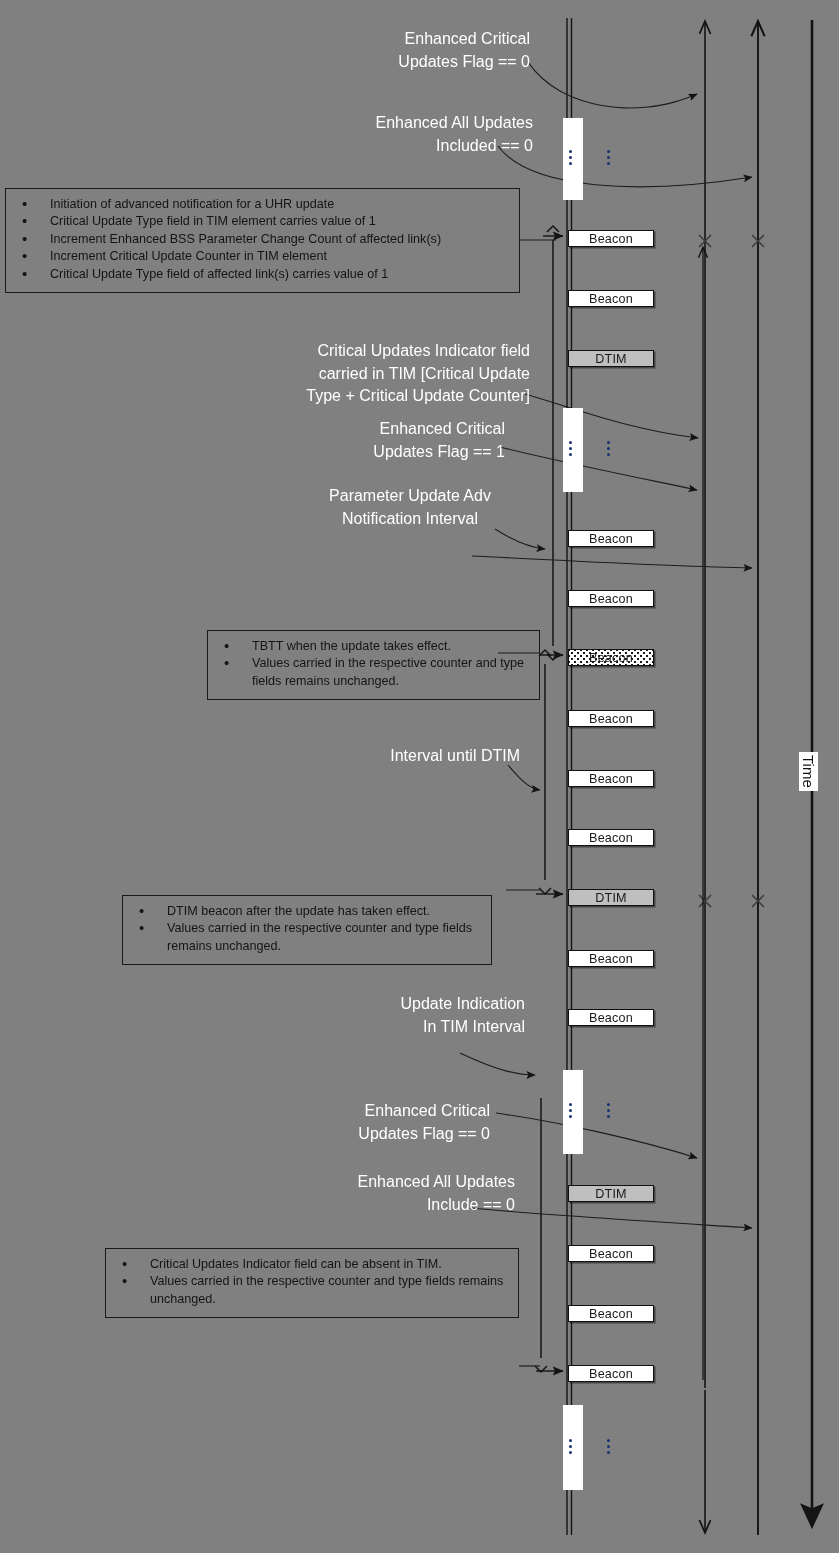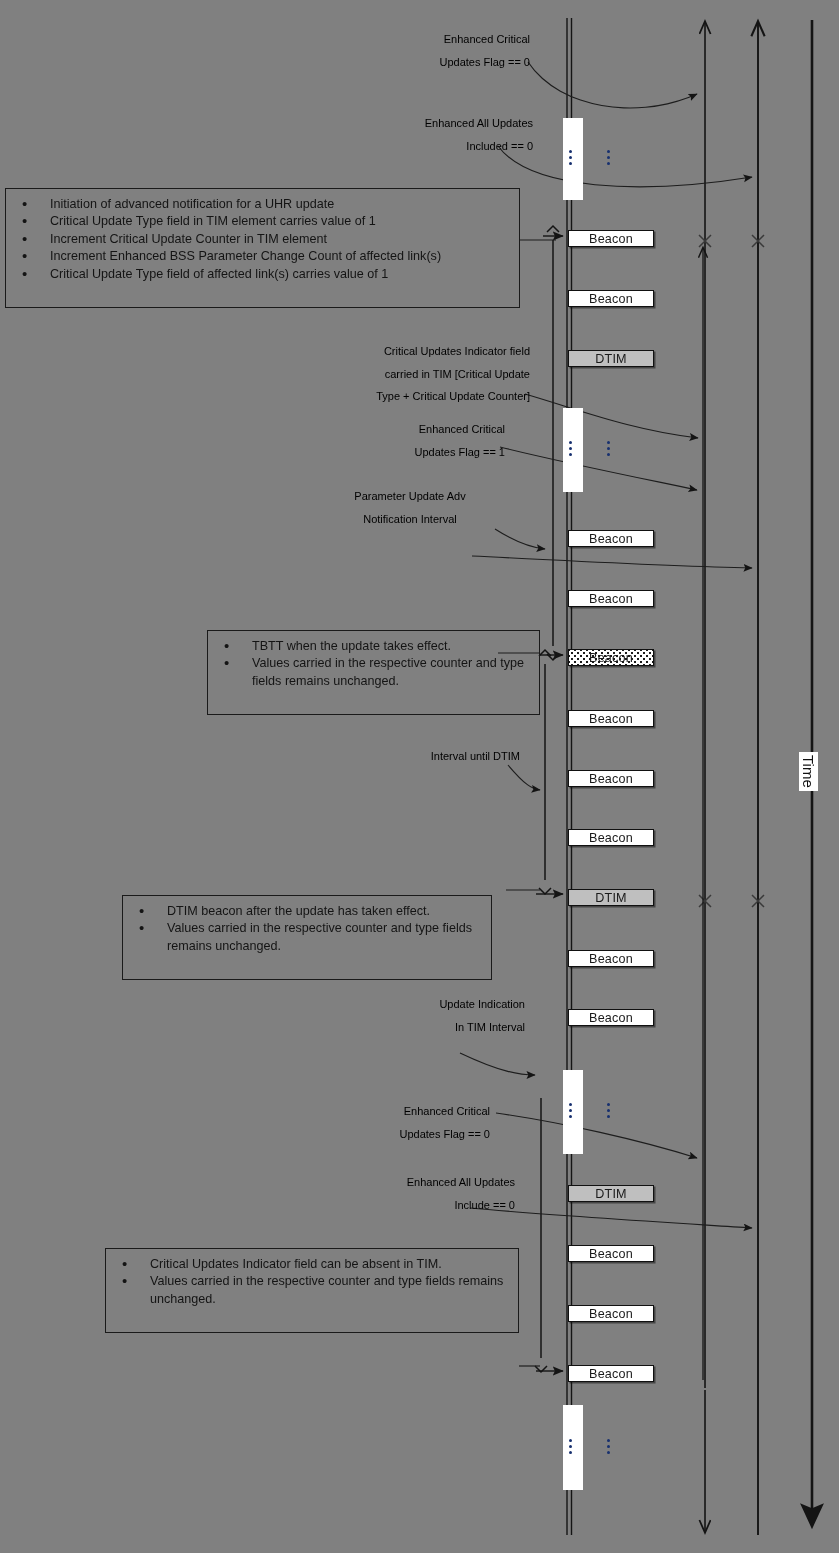--- a/index.html
+++ b/index.html
@@ -16,21 +16,21 @@
 
   
   #vec{position:absolute;left:0;top:0;width:839px;height:1553px;pointer-events:none;}
 
   
   .notebox{
     position:absolute;
     border:1.6px solid #1a1a1a;
     background:transparent;
     box-sizing:border-box;
-    padding:7px 10px 24px 8px;
+    padding:7px 10px 9px 8px;
   }
   .notebox ul{
     margin:0;padding:0;list-style:none;
   }
   .notebox li{
     position:relative;
     padding-left:36px;
     font-size:12.6px;
     line-height:17.4px;
     color:#141414;
@@ -39,23 +39,23 @@
   }
   .notebox li::before{
     content:"\2022";
     position:absolute;left:8px;top:-1px;
     font-size:15px;line-height:18px;color:#141414;
   }
 
   
   .annot{
     position:absolute;
-    font-size:11px;
+    font-size:16px;
     line-height:22.6px;
-    color:#000000;
+    color:#ffffff;
     white-space:pre;
   }
   .annot.right{text-align:right;}
 
   
   .frameBox{
     position:absolute;
     height:17px;
     border:1.3px solid #111;
     box-sizing:border-box;
@@ -190,22 +190,22 @@
     <line x1="519" y1="240" x2="556" y2="240" stroke="#1d1d1d" stroke-width="1.2"></line>
     <line x1="498" y1="653" x2="540" y2="653" stroke="#1d1d1d" stroke-width="1.2"></line>
     <line x1="506" y1="890" x2="540" y2="890" stroke="#1d1d1d" stroke-width="1.2"></line>
     <line x1="519" y1="1366" x2="540" y2="1366" stroke="#1d1d1d" stroke-width="1.2"></line>
   </svg>
 
   <div class="notebox" style="left:5px;top:188px;width:515px;">
     <ul>
       <li>Initiation of advanced notification for a UHR update</li>
       <li>Critical Update Type field in TIM element carries value of 1</li>
+      <li>Increment Enhanced BSS Parameter Change Count of affected link(s)</li>
       <li>Increment Critical Update Counter in TIM element</li>
-      <li>Increment Enhanced BSS Parameter Change Count of affected link(s)</li>
       <li>Critical Update Type field of affected link(s) carries value of 1</li>
     </ul>
   </div>
 
   <div class="notebox" style="left:166px;top:630px;width:333px;margin-left:41px;">
     <ul>
       <li>TBTT when the update takes effect.</li>
       <li>Values carried in the respective counter and type fields remains unchanged.</li>
     </ul>
   </div>

